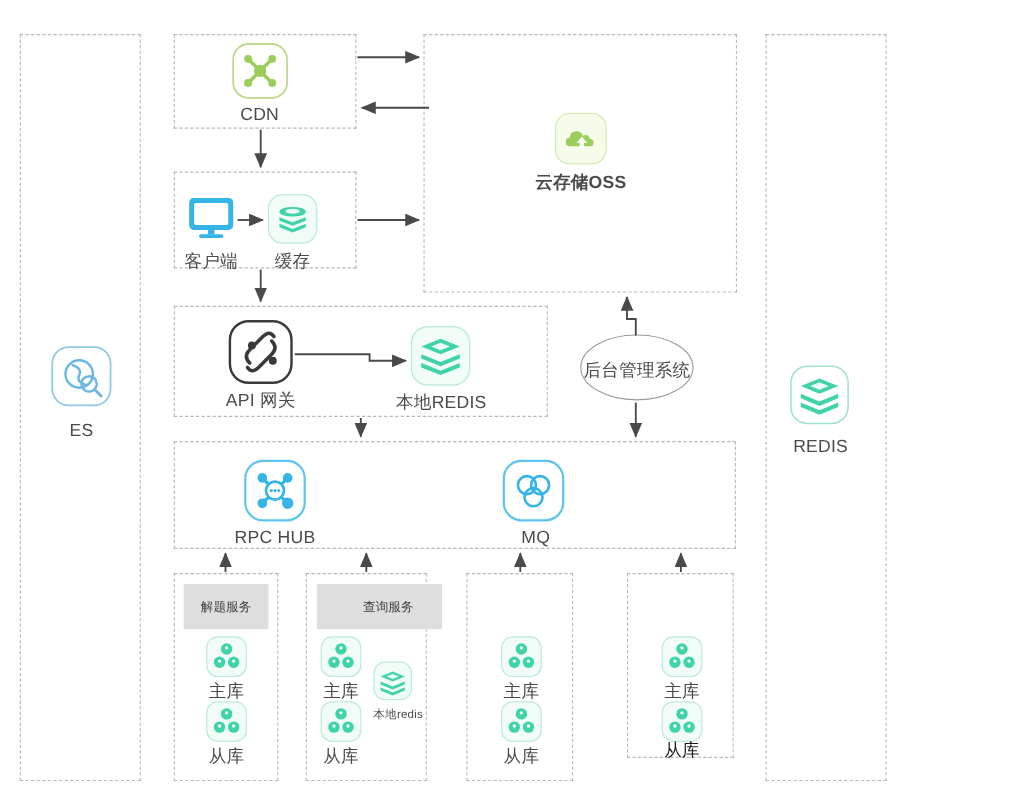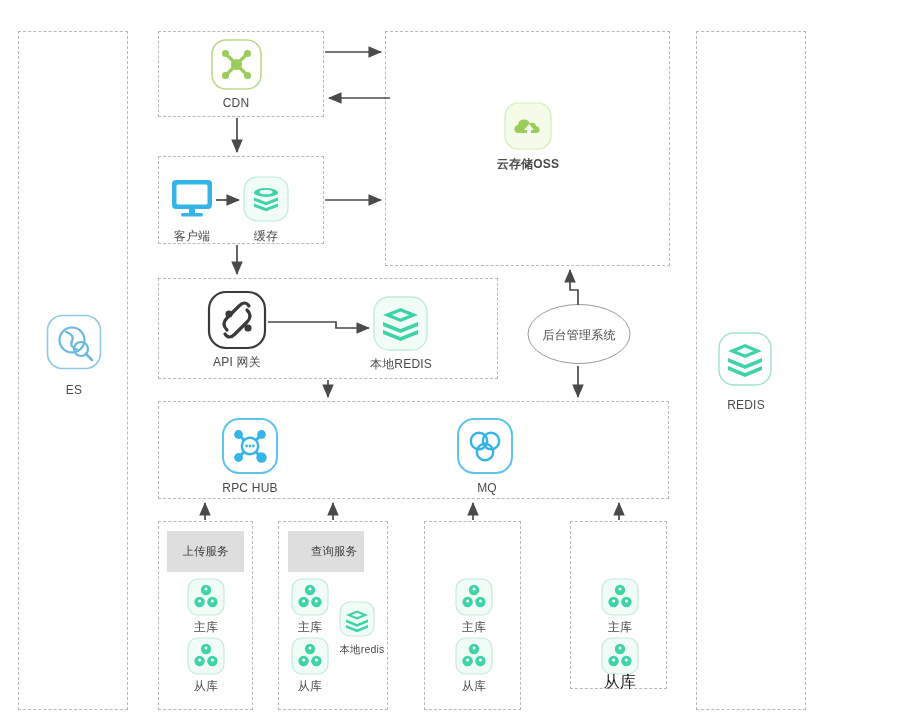--- a/index.html
+++ b/index.html
@@ -10,21 +10,21 @@
   }
   .canvas{position:absolute;left:0;top:0;width:921px;height:720px;}
   .abs{position:absolute;box-sizing:border-box;}
   
   .panel{
     position:absolute;box-sizing:border-box;
     border:1px dashed #b9b9b9;background:transparent;
   }
   .label{
     position:absolute;text-align:center;
-    font-size:12px;color:#4a4a4a;white-space:nowrap;
+    font-size:16px;color:#4a4a4a;white-space:nowrap;
     letter-spacing:.2px;
   }
   .label.big{font-size:16px;color:#1a1a1a;}
   .svcheader{
     position:absolute;background:#dedede;border:0;
     display:flex;align-items:center;justify-content:center;
     font-size:11.5px;color:#3f3f3f;box-sizing:border-box;
   }
   .svcheader.faded{color:#6a6a6a;}
   .icon{position:absolute;}
@@ -179,21 +179,21 @@
         <path d="M10 19 l17 -7 l17 7 l-17 7 z"></path>
         <path d="M10 26 l17 7 l17 -7 l0 4 l-17 7 l-17 -7 z"></path>
         <path d="M10 34 l17 7 l17 -7 l0 4 l-17 7 l-17 -7 z"></path>
       </g>
       <path d="M18.5 19 l8.5 -3.4 l8.5 3.4 l-8.5 3.4 z" fill="#ffffff" opacity="0.92"></path>
     </svg>
   </div>
   <div class="label" style="left:705px;top:398px;width:82px;text-align:center;">REDIS</div>
 
   <div class="panel" style="left:158px;top:521px;width:95px;height:189px;"></div>
-  <div class="svcheader" style="left:167px;top:531px;width:77px;height:41px;">上传服务</div>
+  <div class="svcheader" style="left:167px;top:531px;width:77px;height:41px;">解题服务</div>
   <div class="icon" style="left:187px;top:578px;">
     <svg width="38" height="38" viewBox="0 0 38 38">
       <rect x="1" y="1" width="36" height="36" rx="10" ry="10" fill="#f1fcf7" stroke="#bfead9" stroke-width="1.1"></rect>
       <circle cx="19" cy="12" r="5.2" fill="#3fd3a8"></circle>
       <circle cx="12.6" cy="24" r="5.2" fill="#3fd3a8"></circle>
       <circle cx="25.4" cy="24" r="5.2" fill="#3fd3a8"></circle>
       <circle cx="19" cy="11" r="1.5" fill="#ffffff"></circle>
       <circle cx="12.6" cy="23" r="1.5" fill="#ffffff"></circle>
       <circle cx="25.4" cy="23" r="1.5" fill="#ffffff"></circle>
     </svg>
@@ -206,21 +206,21 @@
       <circle cx="12.6" cy="24" r="5.2" fill="#3fd3a8"></circle>
       <circle cx="25.4" cy="24" r="5.2" fill="#3fd3a8"></circle>
       <circle cx="19" cy="11" r="1.5" fill="#ffffff"></circle>
       <circle cx="12.6" cy="23" r="1.5" fill="#ffffff"></circle>
       <circle cx="25.4" cy="23" r="1.5" fill="#ffffff"></circle>
     </svg>
   </div>
   <div class="label" style="left:166px;top:678px;width:80px;">从库</div>
 
   <div class="panel" style="left:278px;top:521px;width:110px;height:189px;"></div>
-  <div class="svcheader" style="left:288px;top:531px;width:76px;height:41px;padding-left:16px;">查询服务</div>
+  <div class="svcheader" style="left:288px;top:531px;width:114px;height:41px;padding-left:16px;">查询服务</div>
   <div class="icon" style="left:291px;top:578px;">
     <svg width="38" height="38" viewBox="0 0 38 38">
       <rect x="1" y="1" width="36" height="36" rx="10" ry="10" fill="#f1fcf7" stroke="#bfead9" stroke-width="1.1"></rect>
       <circle cx="19" cy="12" r="5.2" fill="#3fd3a8"></circle>
       <circle cx="12.6" cy="24" r="5.2" fill="#3fd3a8"></circle>
       <circle cx="25.4" cy="24" r="5.2" fill="#3fd3a8"></circle>
       <circle cx="19" cy="11" r="1.5" fill="#ffffff"></circle>
       <circle cx="12.6" cy="23" r="1.5" fill="#ffffff"></circle>
       <circle cx="25.4" cy="23" r="1.5" fill="#ffffff"></circle>
     </svg>

